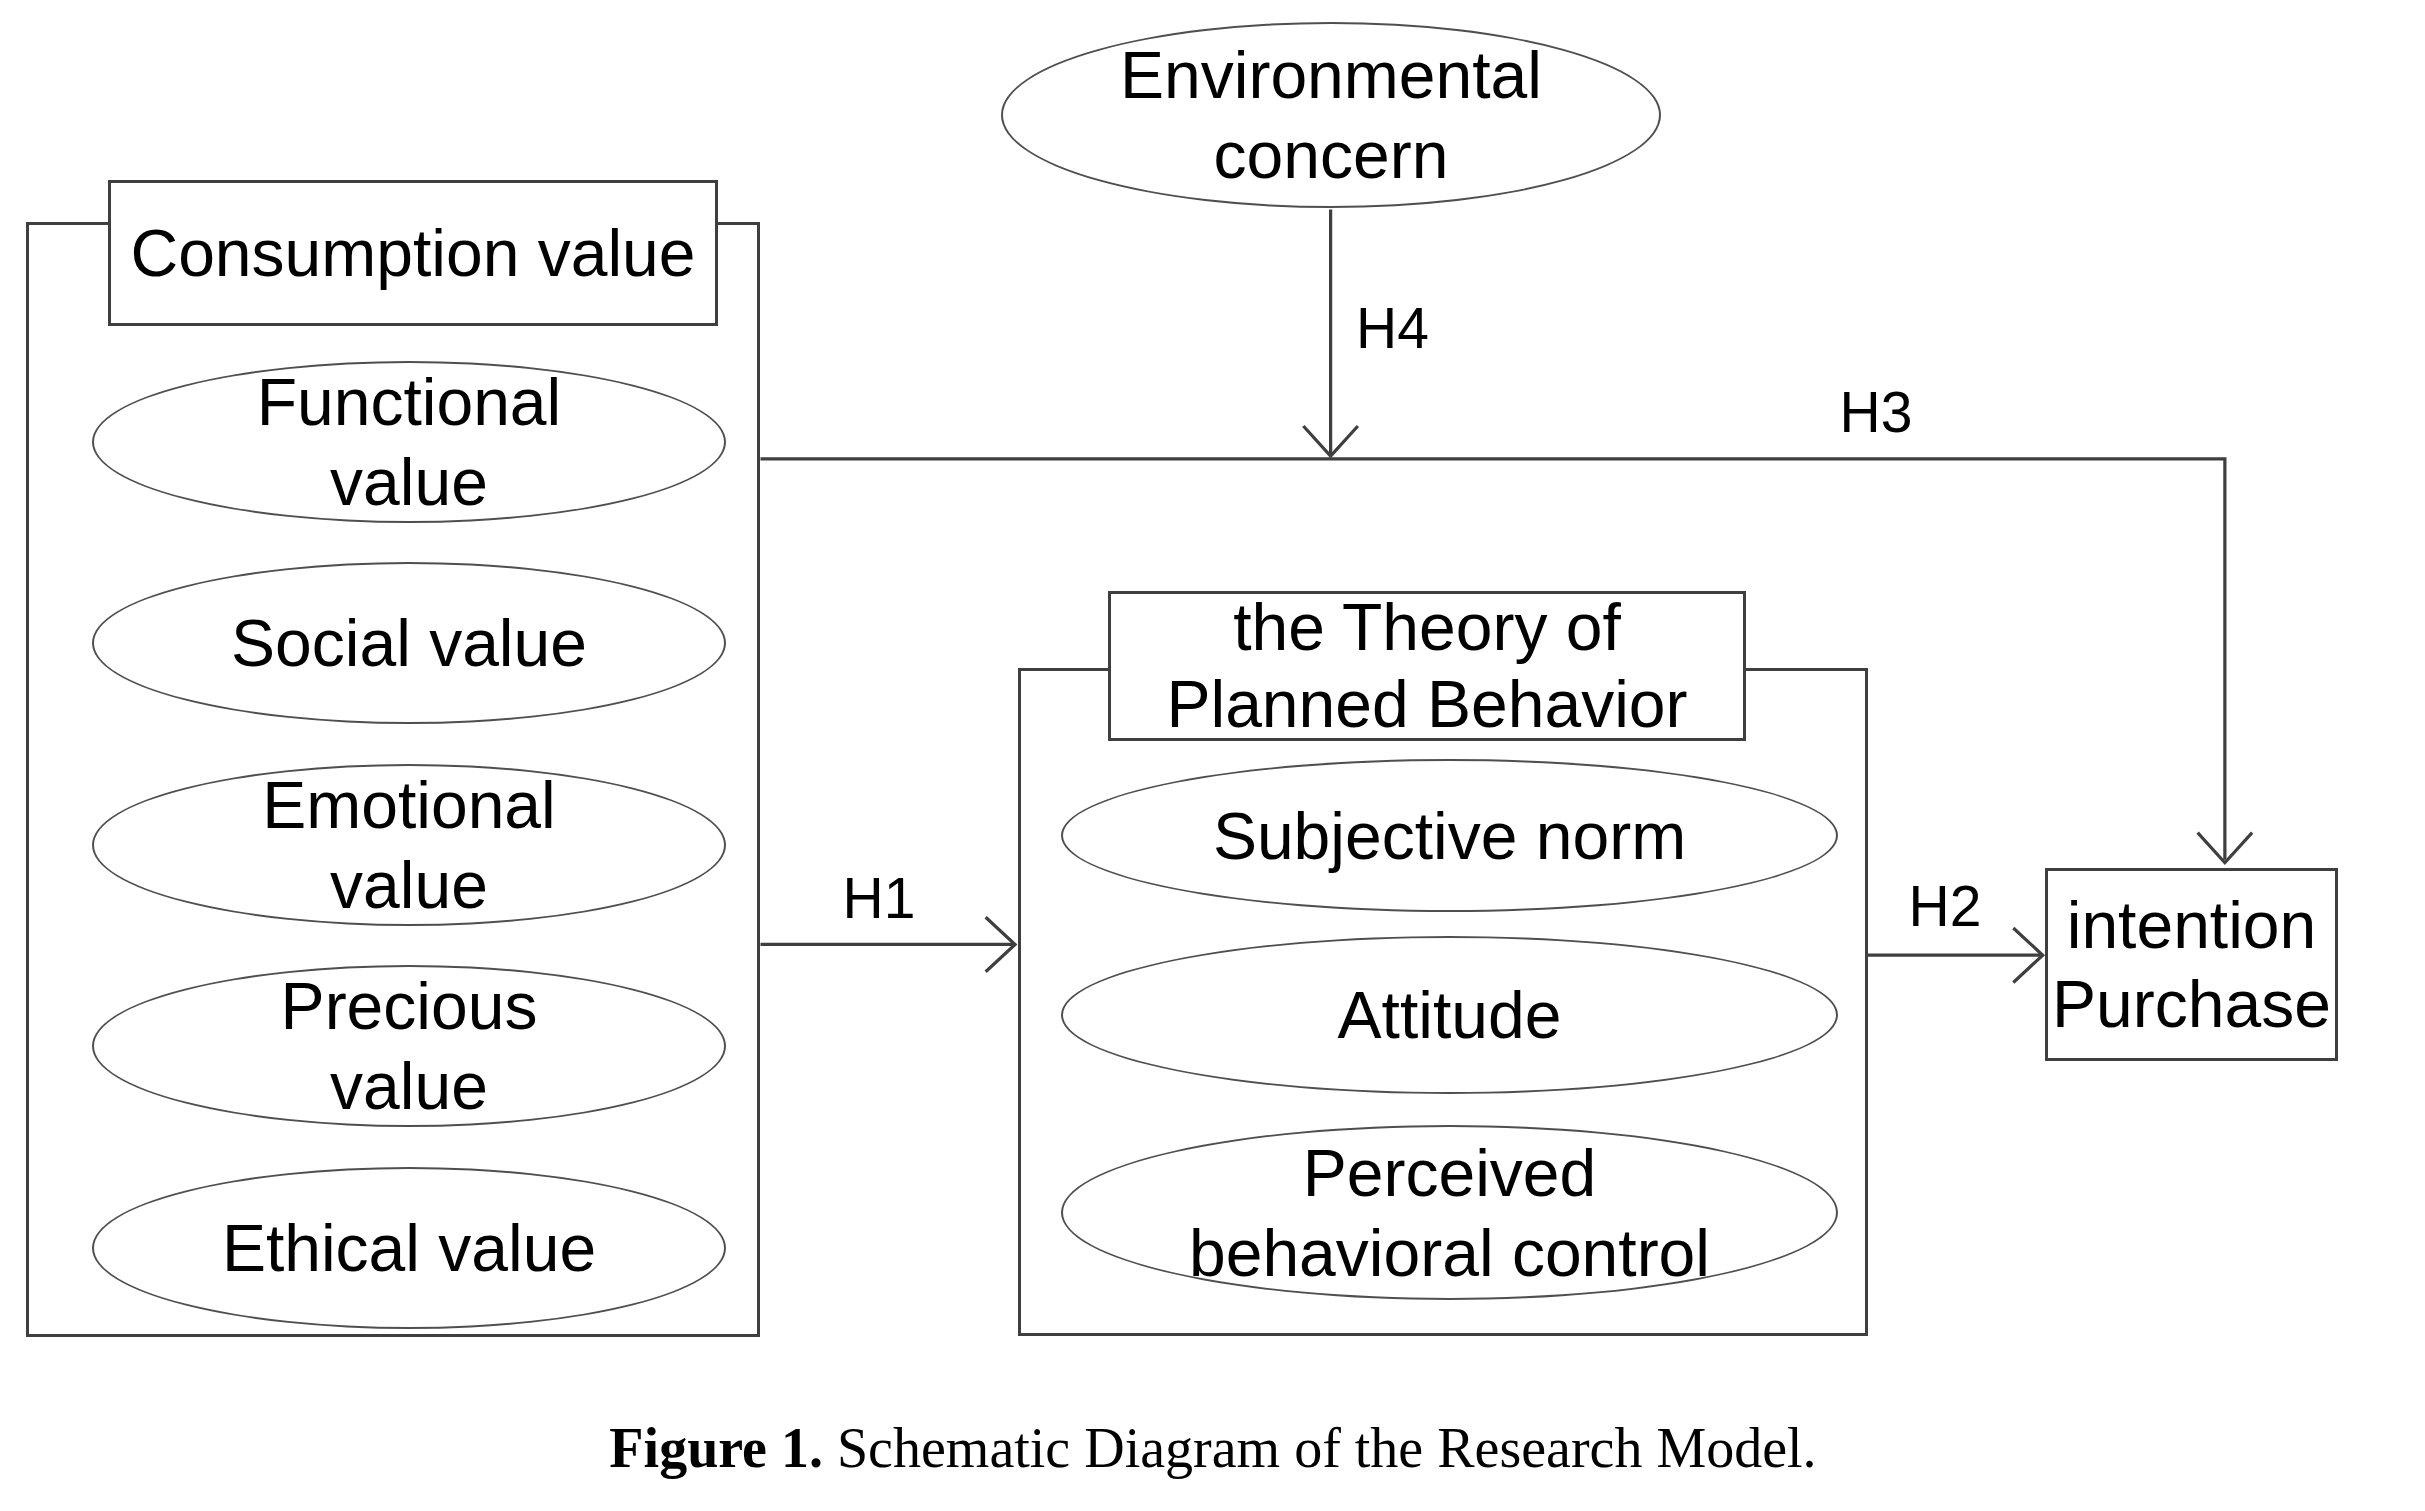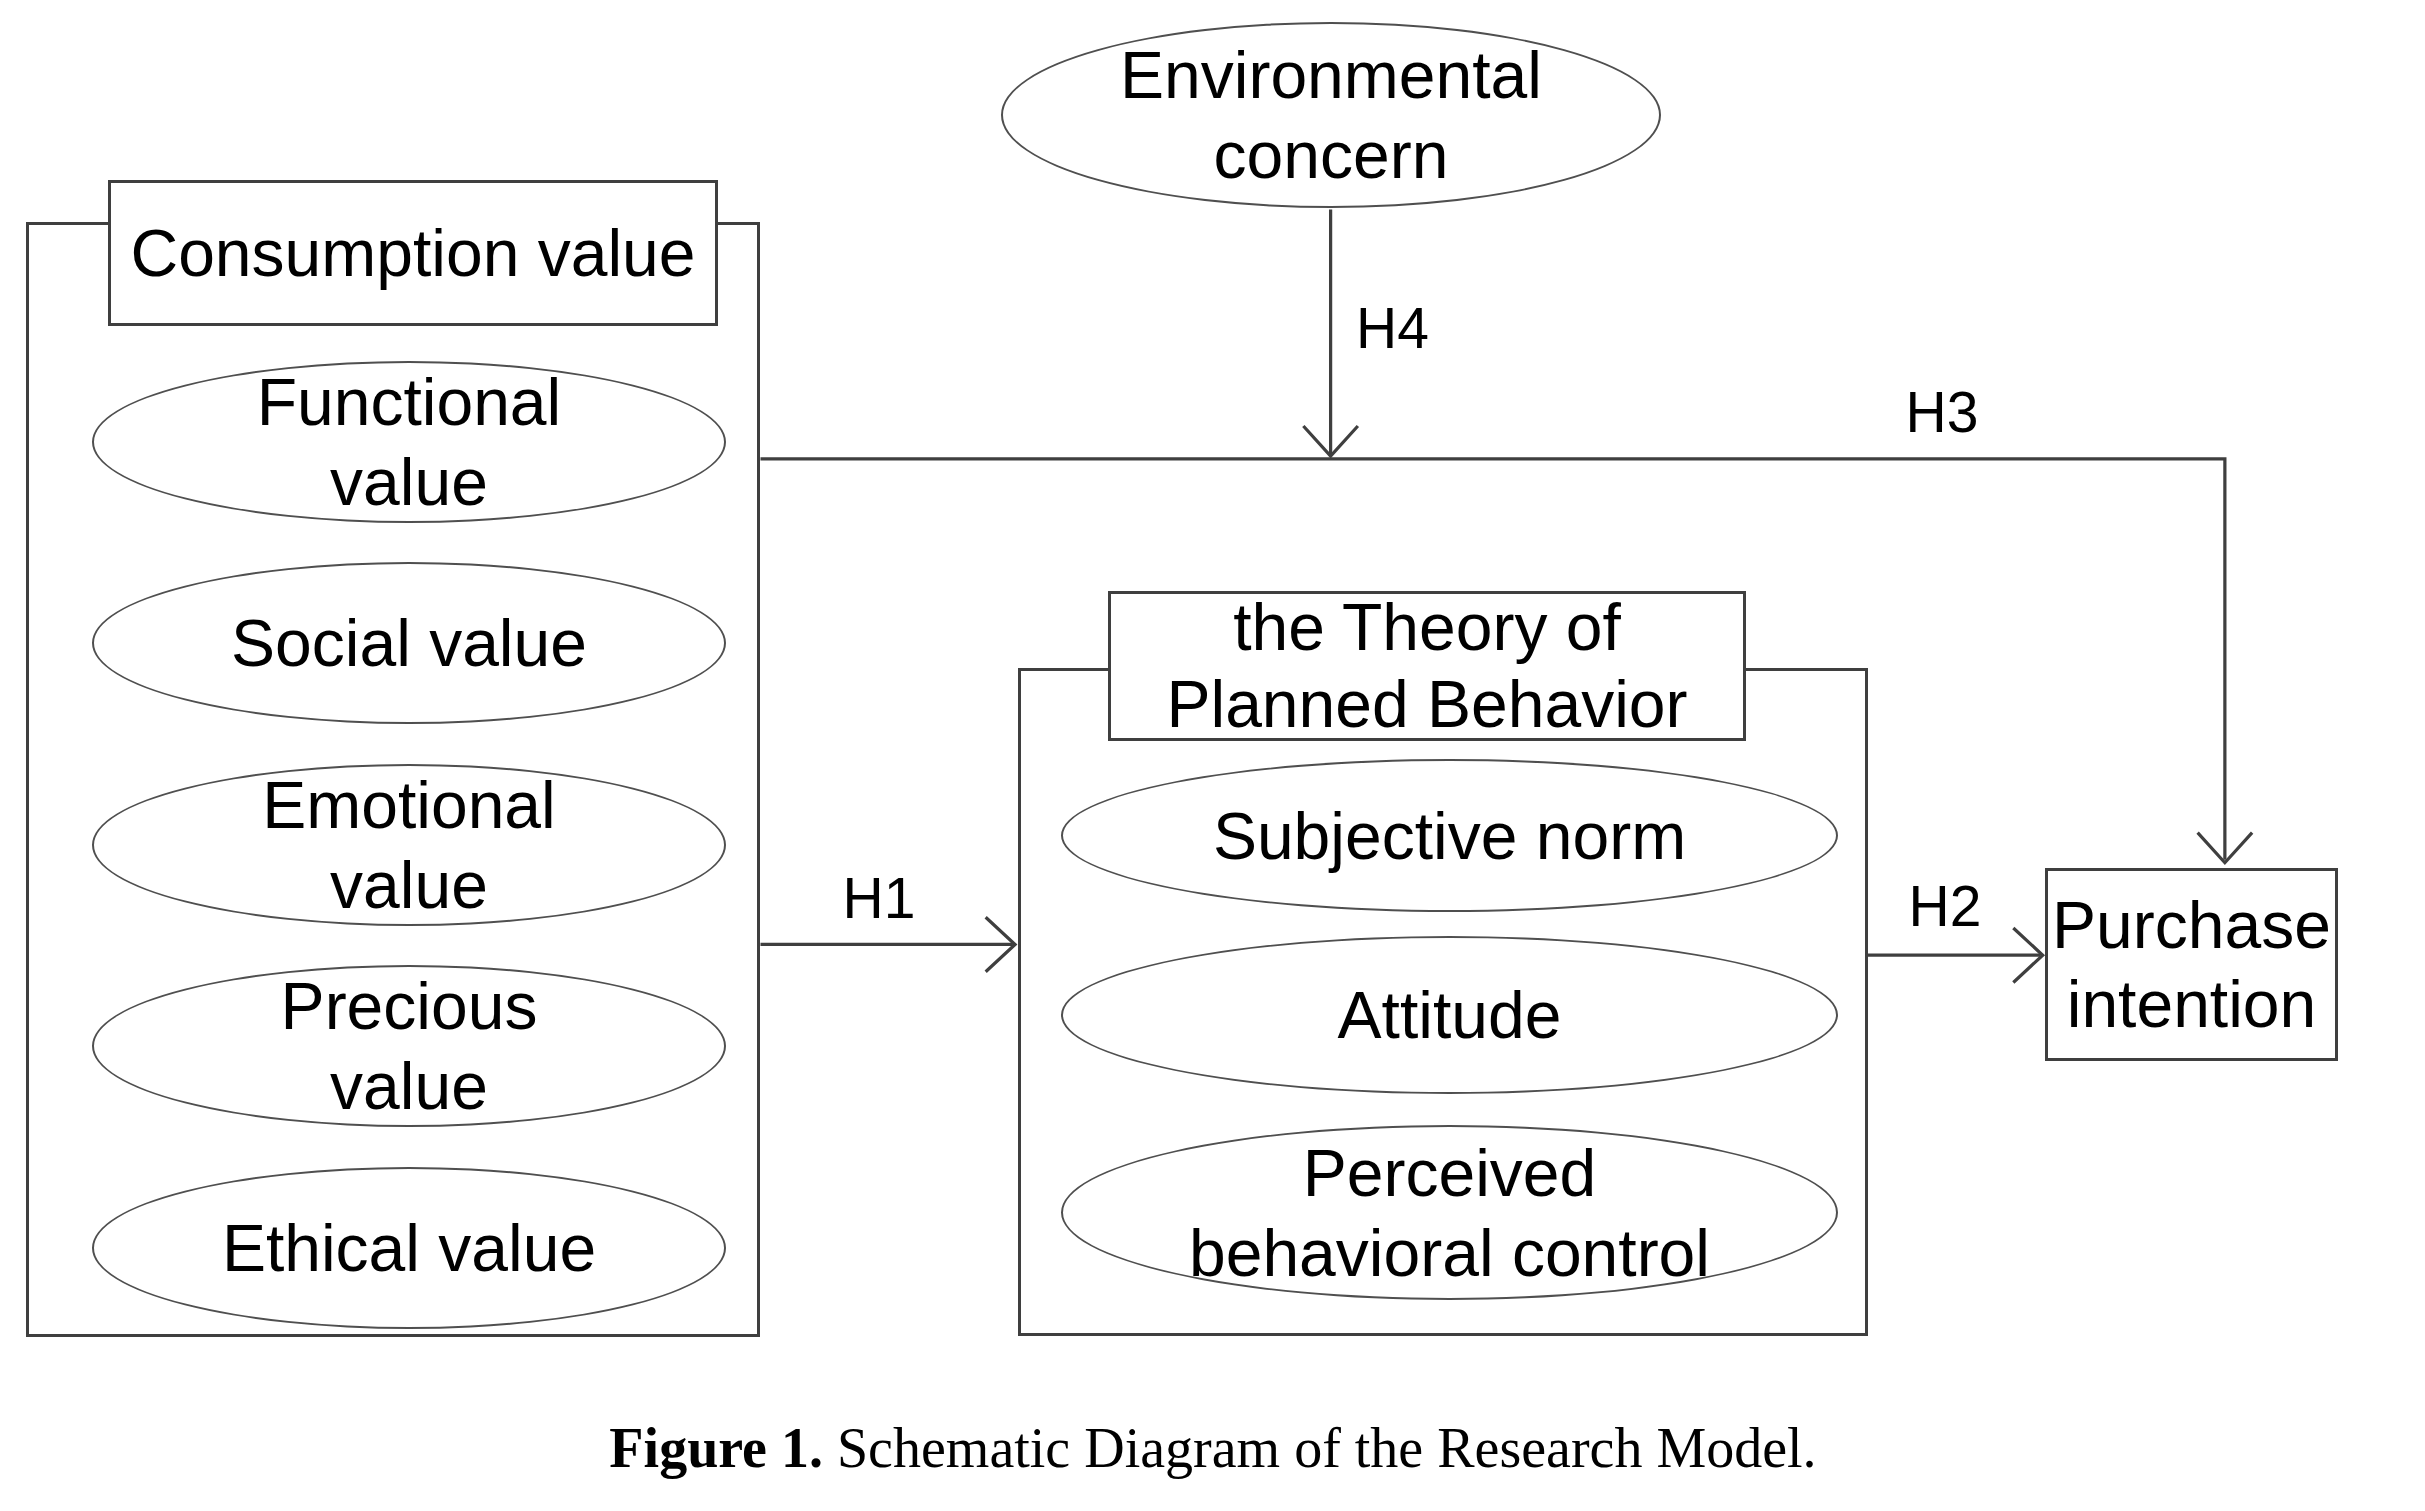--- a/index.html
+++ b/index.html
@@ -97,27 +97,27 @@
   <div class="ellipse" style="left:1061px;top:1125px;width:777px;height:175px;">
     <span class="node-line">Perceived</span>
     <span class="node-line">behavioral control</span>
   </div>
 
   <div class="ellipse" style="left:1061px;top:936px;width:777px;height:158px;">
     <span class="node-line">Attitude</span>
   </div>
 
   <div class="plain-box" style="left:2045px;top:868px;width:293px;height:193px;">
+    <span class="node-line">intention</span>
     <span class="node-line">Purchase</span>
-    <span class="node-line">intention</span>
   </div>
 
   <div class="hlabel" style="left:825px;top:870px;width:108px;">H1</div>
   <div class="hlabel" style="left:1891px;top:878px;width:108px;">H2</div>
-  <div class="hlabel" style="left:1888px;top:384px;width:108px;">H3</div>
+  <div class="hlabel" style="left:1822px;top:384px;width:108px;">H3</div>
   <div class="hlabel" style="left:1356px;top:288px;margin-top:12px;">H4</div>
 
   <div class="caption">
     <span class="bold">Figure 1.</span>
     <span>Schematic Diagram of the Research Model.</span>
   </div>
 
 </div>
 
 

